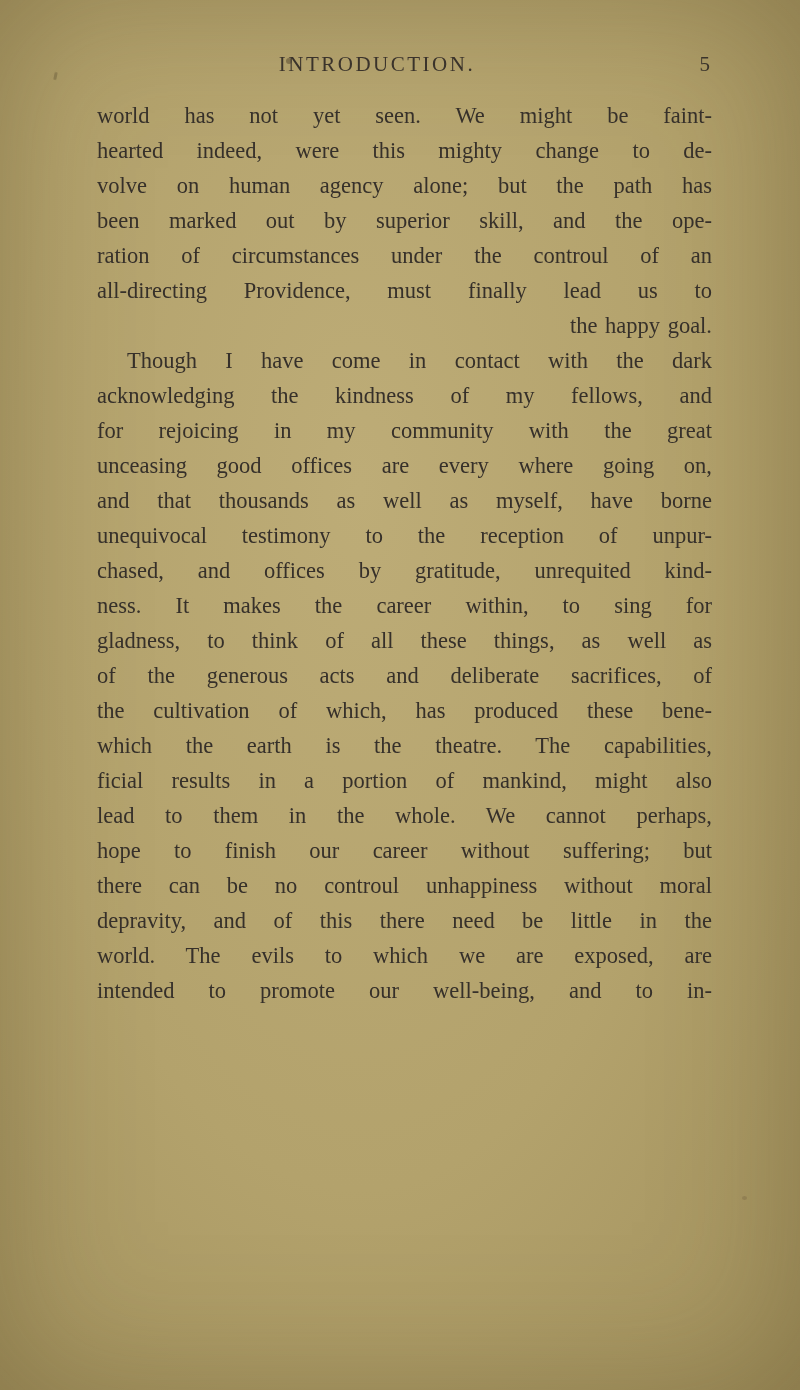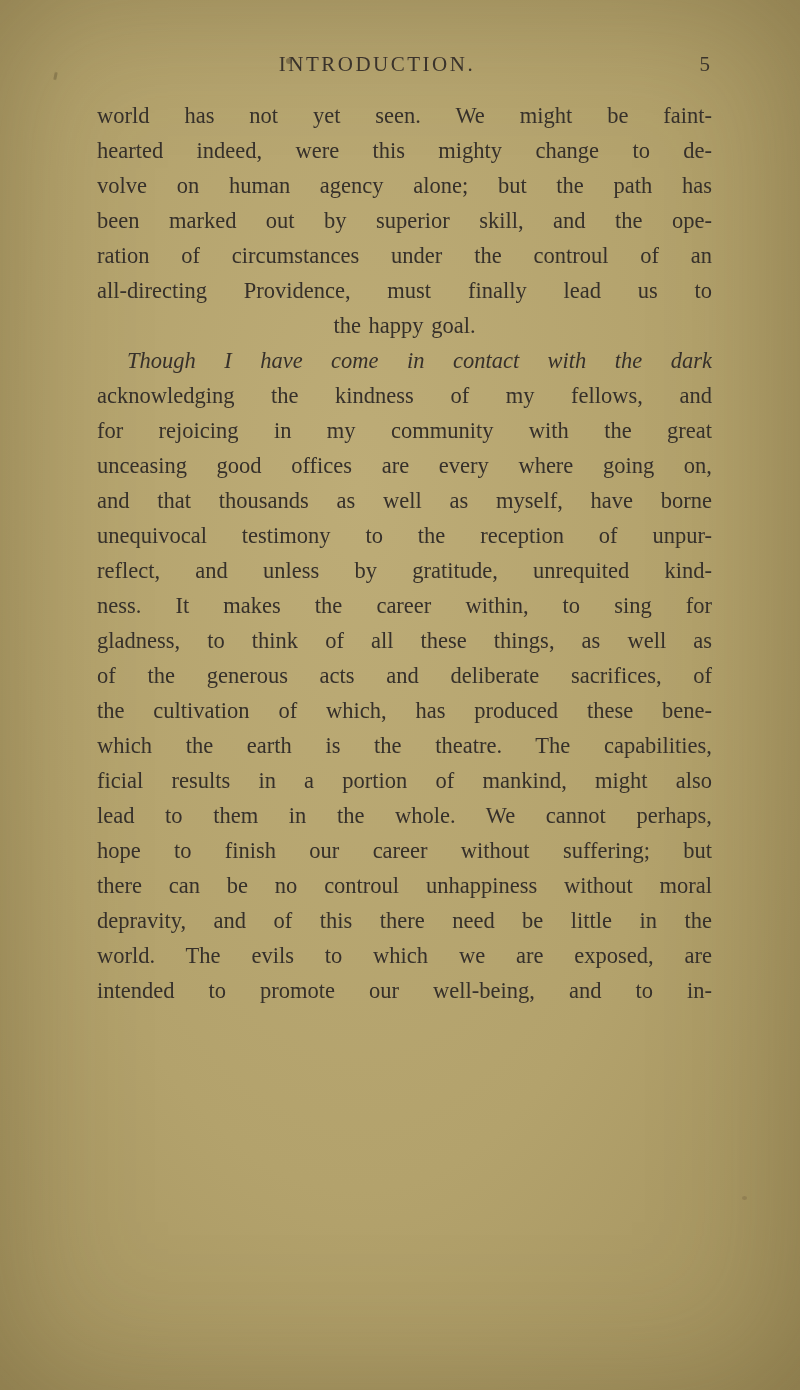--- a/index.html
+++ b/index.html
@@ -56,28 +56,27 @@
     text-align: justify;
     overflow: hidden;
     word-spacing: 2px;
   }
   .line::after {
     content: "";
     display: inline-block;
     width: 100%;
   }
   .line.para-end {
-    text-align: center;
+    text-align: right;
   }
   .line.para-end::after {
     content: none;
   }
   .line.indent {
     text-indent: 30px;
-    font-style: italic;
   }
   .ink-speck {
     position: absolute;
     border-radius: 50%;
     background: rgba(70, 58, 38, 0.45);
     filter: blur(0.5px);
   }
   .speck-1 { left: 286px; top: 58px; width: 6px; height: 6px; }
   .speck-2 { left: 54px;  top: 72px; width: 3px; height: 8px; border-radius: 2px; transform: rotate(12deg); background: rgba(70,58,38,0.30); }
   .speck-3 { left: 742px; top: 1196px; width: 5px; height: 4px; background: rgba(70,58,38,0.18); }
@@ -110,21 +109,21 @@
         <div class="line para-end">the happy goal.</div>
       </div>
 
       <div>
         <div class="line indent">Though I have come in contact with the dark</div>
         <div class="line">acknowledging the kindness of my fellows, and</div>
         <div class="line">for rejoicing in my community with the great</div>
         <div class="line">unceasing good offices are every where going on,</div>
         <div class="line">and that thousands as well as myself, have borne</div>
         <div class="line">unequivocal testimony to the reception of unpur-</div>
-        <div class="line">reflect, and unless by gratitude, unrequited kind-</div>
+        <div class="line">chased, and offices by gratitude, unrequited kind-</div>
         <div class="line">ness.  It makes the career within, to sing for</div>
         <div class="line">gladness, to think of all these things, as well as</div>
         <div class="line">of the generous acts and deliberate sacrifices, of</div>
         <div class="line">the cultivation of which, has produced these bene-</div>
         <div class="line">which the earth is the theatre.  The capabilities,</div>
         <div class="line">ficial results in a portion of mankind, might also</div>
         <div class="line">lead to them in the whole.  We cannot perhaps,</div>
         <div class="line">hope to finish our career without suffering; but</div>
         <div class="line">there can be no controul unhappiness without moral</div>
         <div class="line">depravity, and of this there need be little in the</div>

